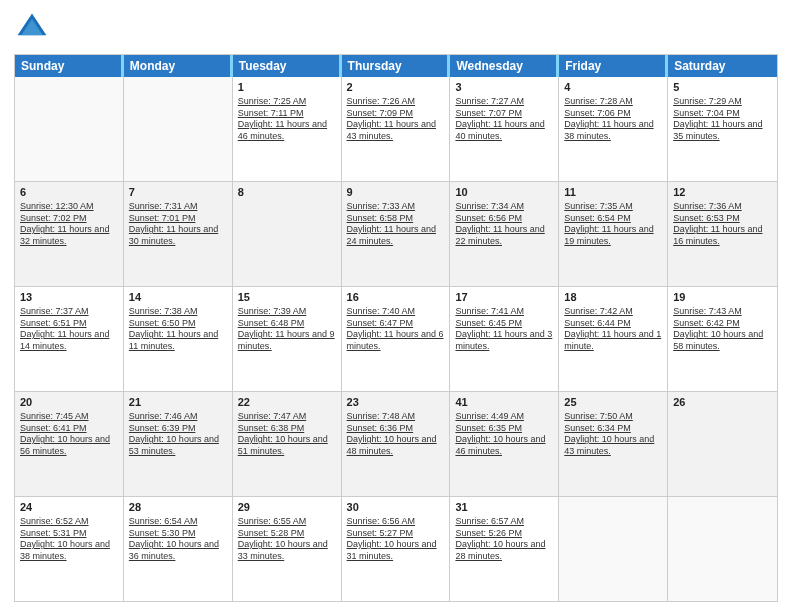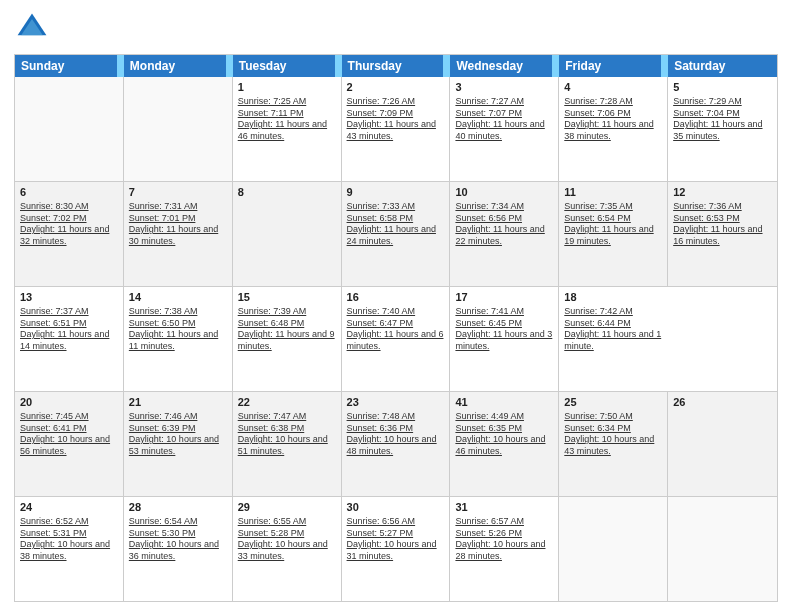--- a/index.html
+++ b/index.html
@@ -69,21 +69,21 @@
     .cal-header {
       display: grid;
       grid-template-columns: repeat(7, 1fr);
       background: #2979c7;
     }
     .cal-header-cell {
       color: #fff;
       font-size: 12px;
       font-weight: bold;
       padding: 4px 6px;
-      border-right: 7px solid #7dd3fc;
+      border-right: 3px solid #7dd3fc;
       text-align: left;
     }
     .cal-header-cell:last-child { border-right: none; }
     .cal-body {
       flex: 1;
       display: flex;
       flex-direction: column;
     }
     .cal-row {
       display: grid;
@@ -181,21 +181,21 @@
           <div class="cal-cell">
             <span class="day-num">5</span>
             <div class="cell-info">Sunrise: 7:29 AM
 Sunset: 7:04 PM
 Daylight: 11 hours and 35 minutes.</div>
           </div>
         </div>
         <div class="cal-row">
           <div class="cal-cell shaded">
             <span class="day-num">6</span>
-            <div class="cell-info">Sunrise: 8:30 AM
+            <div class="cell-info">Sunrise: 12:30 AM
 Sunset: 7:02 PM
 Daylight: 11 hours and 32 minutes.</div>
           </div>
           <div class="cal-cell shaded">
             <span class="day-num">7</span>
             <div class="cell-info">Sunrise: 7:31 AM
 Sunset: 7:01 PM
 Daylight: 11 hours and 30 minutes.</div>
           </div>
           <div class="cal-cell shaded">
@@ -255,20 +255,26 @@
             <span class="day-num">17</span>
             <div class="cell-info">Sunrise: 7:41 AM
 Sunset: 6:45 PM
 Daylight: 11 hours and 3 minutes.</div>
           </div>
           <div class="cal-cell">
             <span class="day-num">18</span>
             <div class="cell-info">Sunrise: 7:42 AM
 Sunset: 6:44 PM
 Daylight: 11 hours and 1 minute.</div>
+          </div>
+          <div class="cal-cell">
+            <span class="day-num">19</span>
+            <div class="cell-info">Sunrise: 7:43 AM
+Sunset: 6:42 PM
+Daylight: 10 hours and 58 minutes.</div>
           </div>
         </div>
         <div class="cal-row">
           <div class="cal-cell shaded">
             <span class="day-num">20</span>
             <div class="cell-info">Sunrise: 7:45 AM
 Sunset: 6:41 PM
 Daylight: 10 hours and 56 minutes.</div>
           </div>
           <div class="cal-cell shaded">

